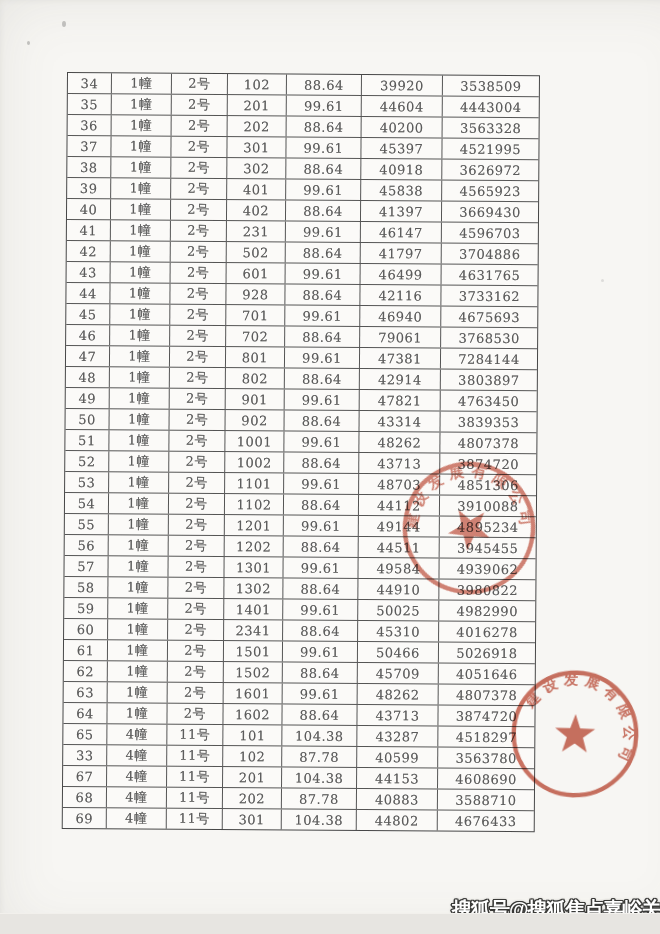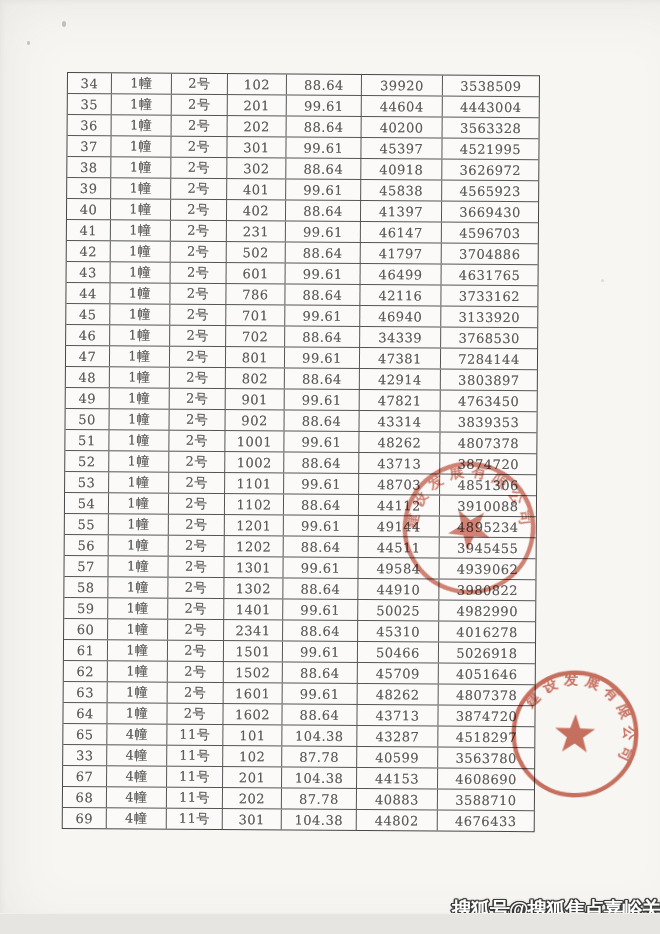--- a/index.html
+++ b/index.html
@@ -158,41 +158,41 @@
         <div class="cell c2">2号</div>
         <div class="cell c3">601</div>
         <div class="cell c4">99.61</div>
         <div class="cell c5">46499</div>
         <div class="cell c6">4631765</div>
       </div>
       <div class="row">
         <div class="cell c0">44</div>
         <div class="cell c1">1幢</div>
         <div class="cell c2">2号</div>
-        <div class="cell c3">786</div>
+        <div class="cell c3">928</div>
         <div class="cell c4">88.64</div>
         <div class="cell c5">42116</div>
         <div class="cell c6">3733162</div>
       </div>
       <div class="row">
         <div class="cell c0">45</div>
         <div class="cell c1">1幢</div>
         <div class="cell c2">2号</div>
         <div class="cell c3">701</div>
         <div class="cell c4">99.61</div>
         <div class="cell c5">46940</div>
-        <div class="cell c6">3133920</div>
+        <div class="cell c6">4675693</div>
       </div>
       <div class="row">
         <div class="cell c0">46</div>
         <div class="cell c1">1幢</div>
         <div class="cell c2">2号</div>
         <div class="cell c3">702</div>
         <div class="cell c4">88.64</div>
-        <div class="cell c5">34339</div>
+        <div class="cell c5">79061</div>
         <div class="cell c6">3768530</div>
       </div>
       <div class="row">
         <div class="cell c0">47</div>
         <div class="cell c1">1幢</div>
         <div class="cell c2">2号</div>
         <div class="cell c3">801</div>
         <div class="cell c4">99.61</div>
         <div class="cell c5">47381</div>
         <div class="cell c6">7284144</div>

